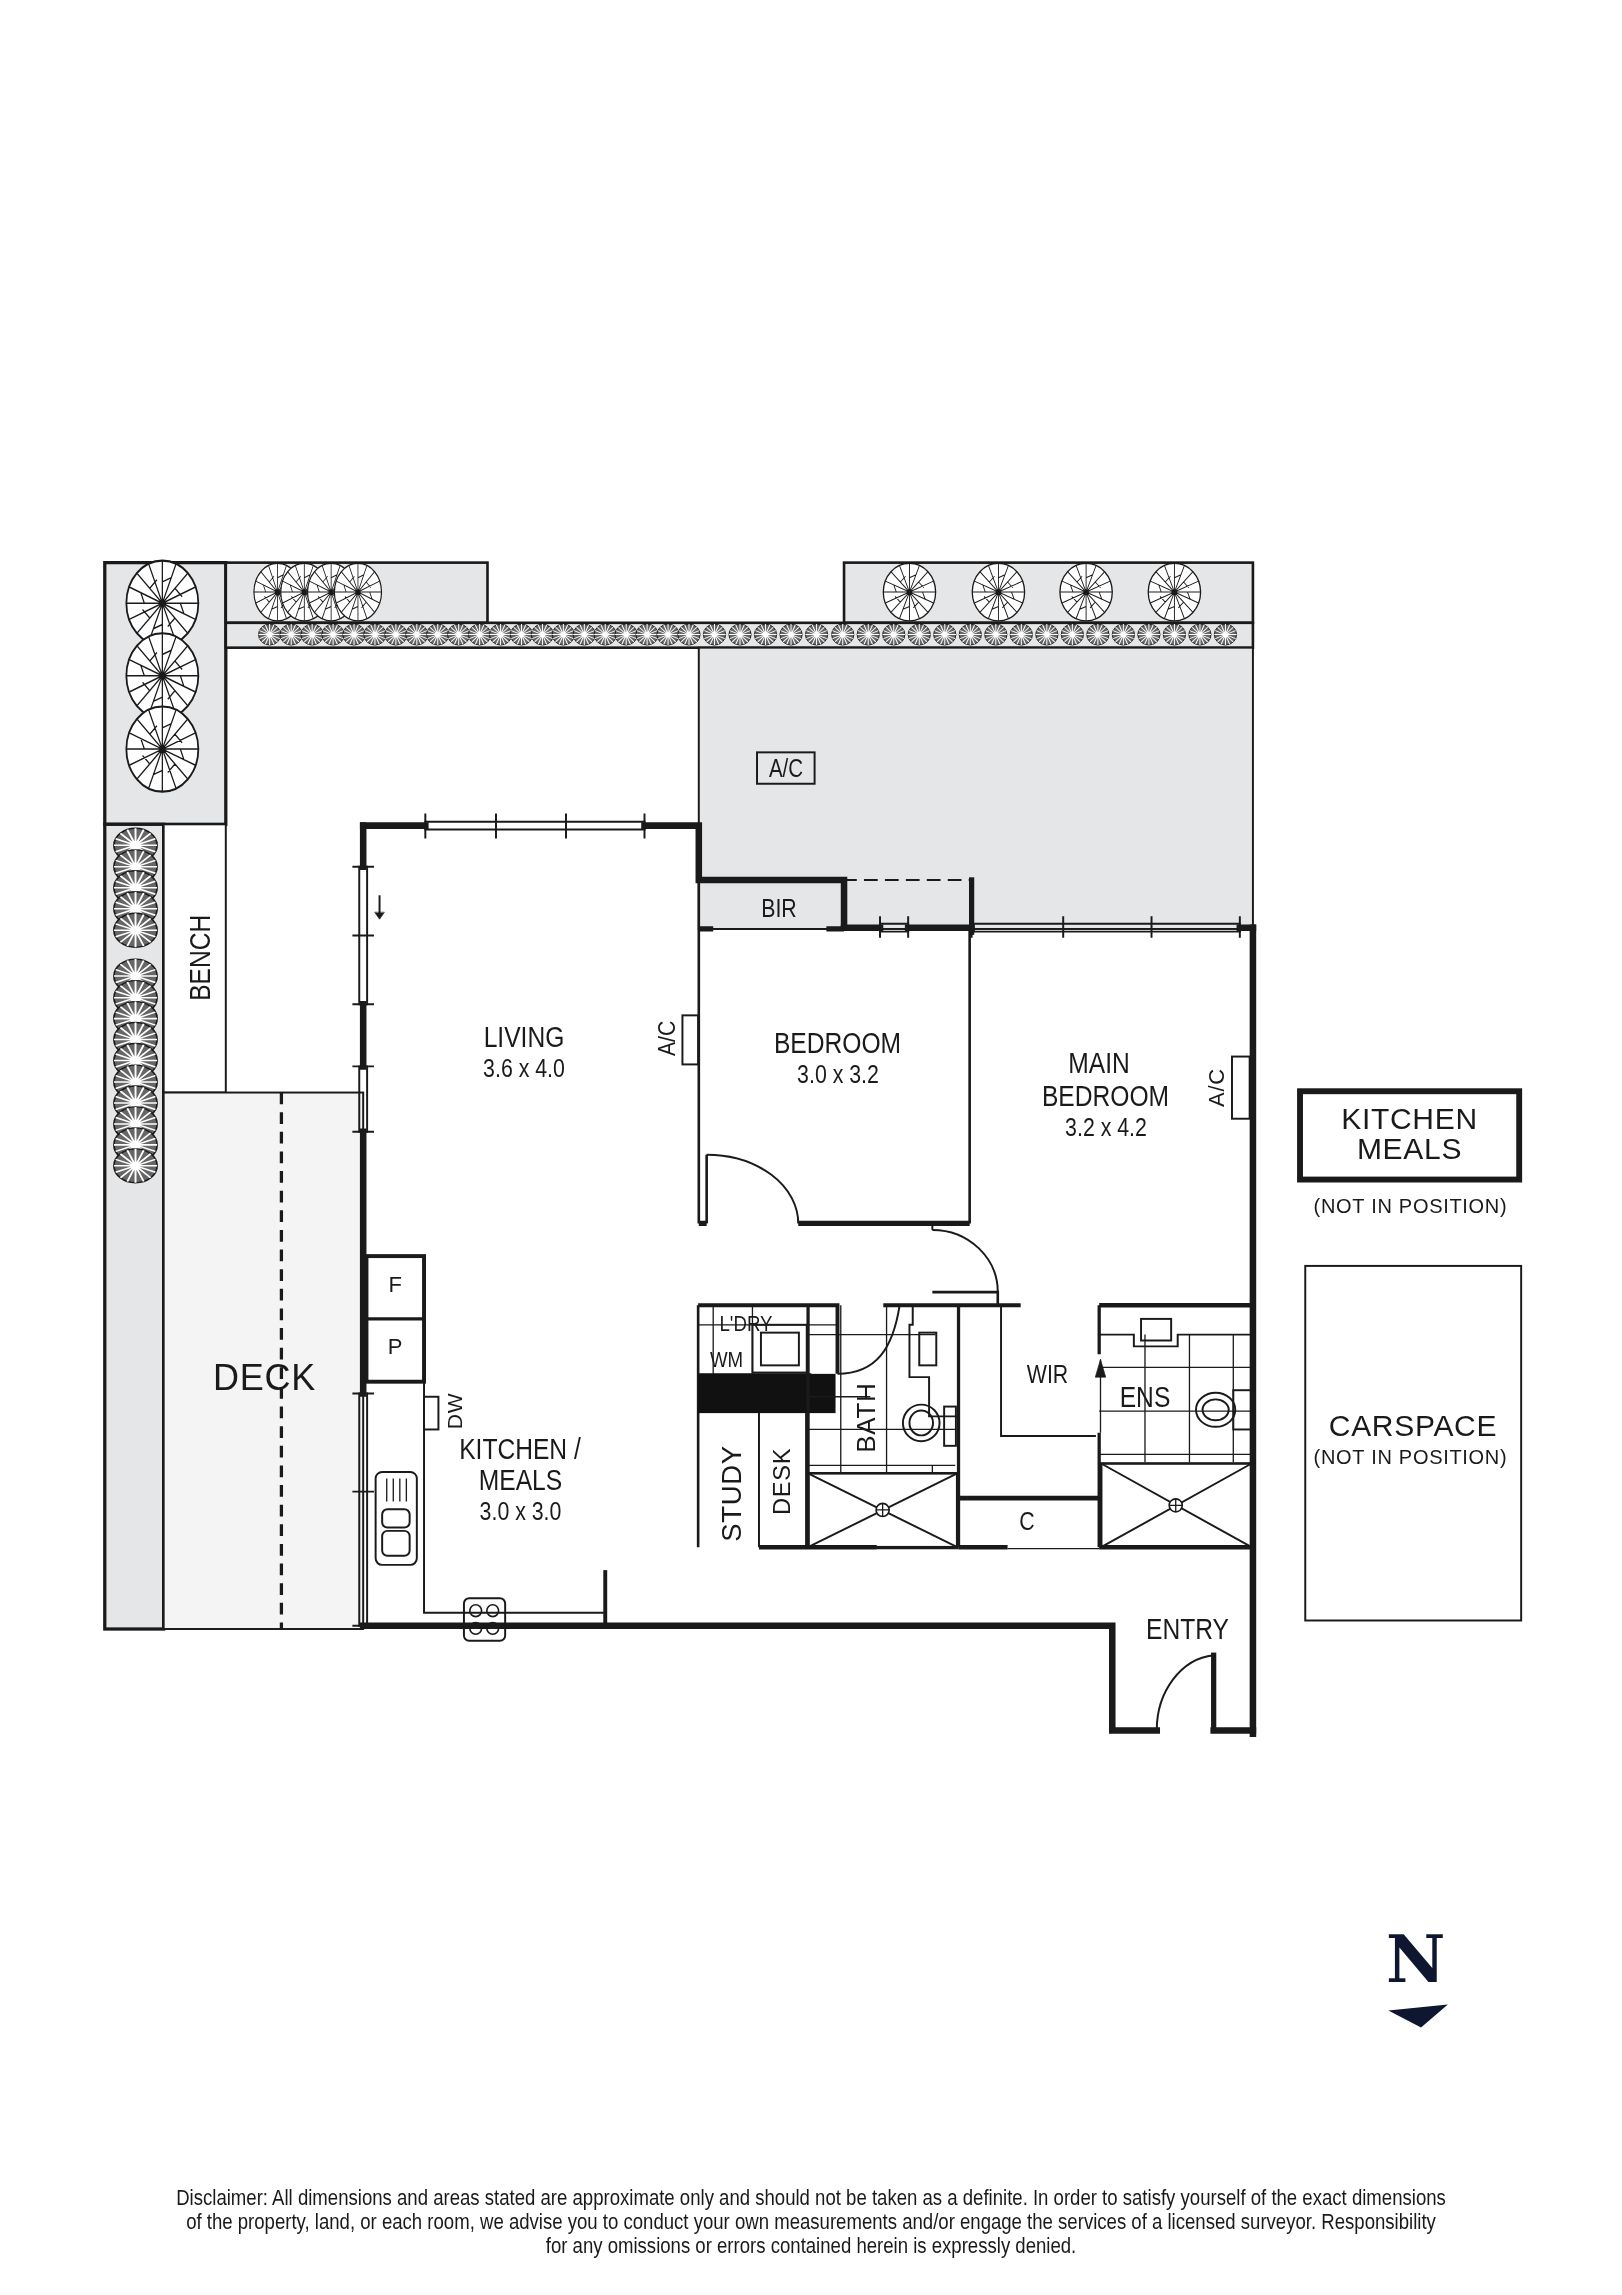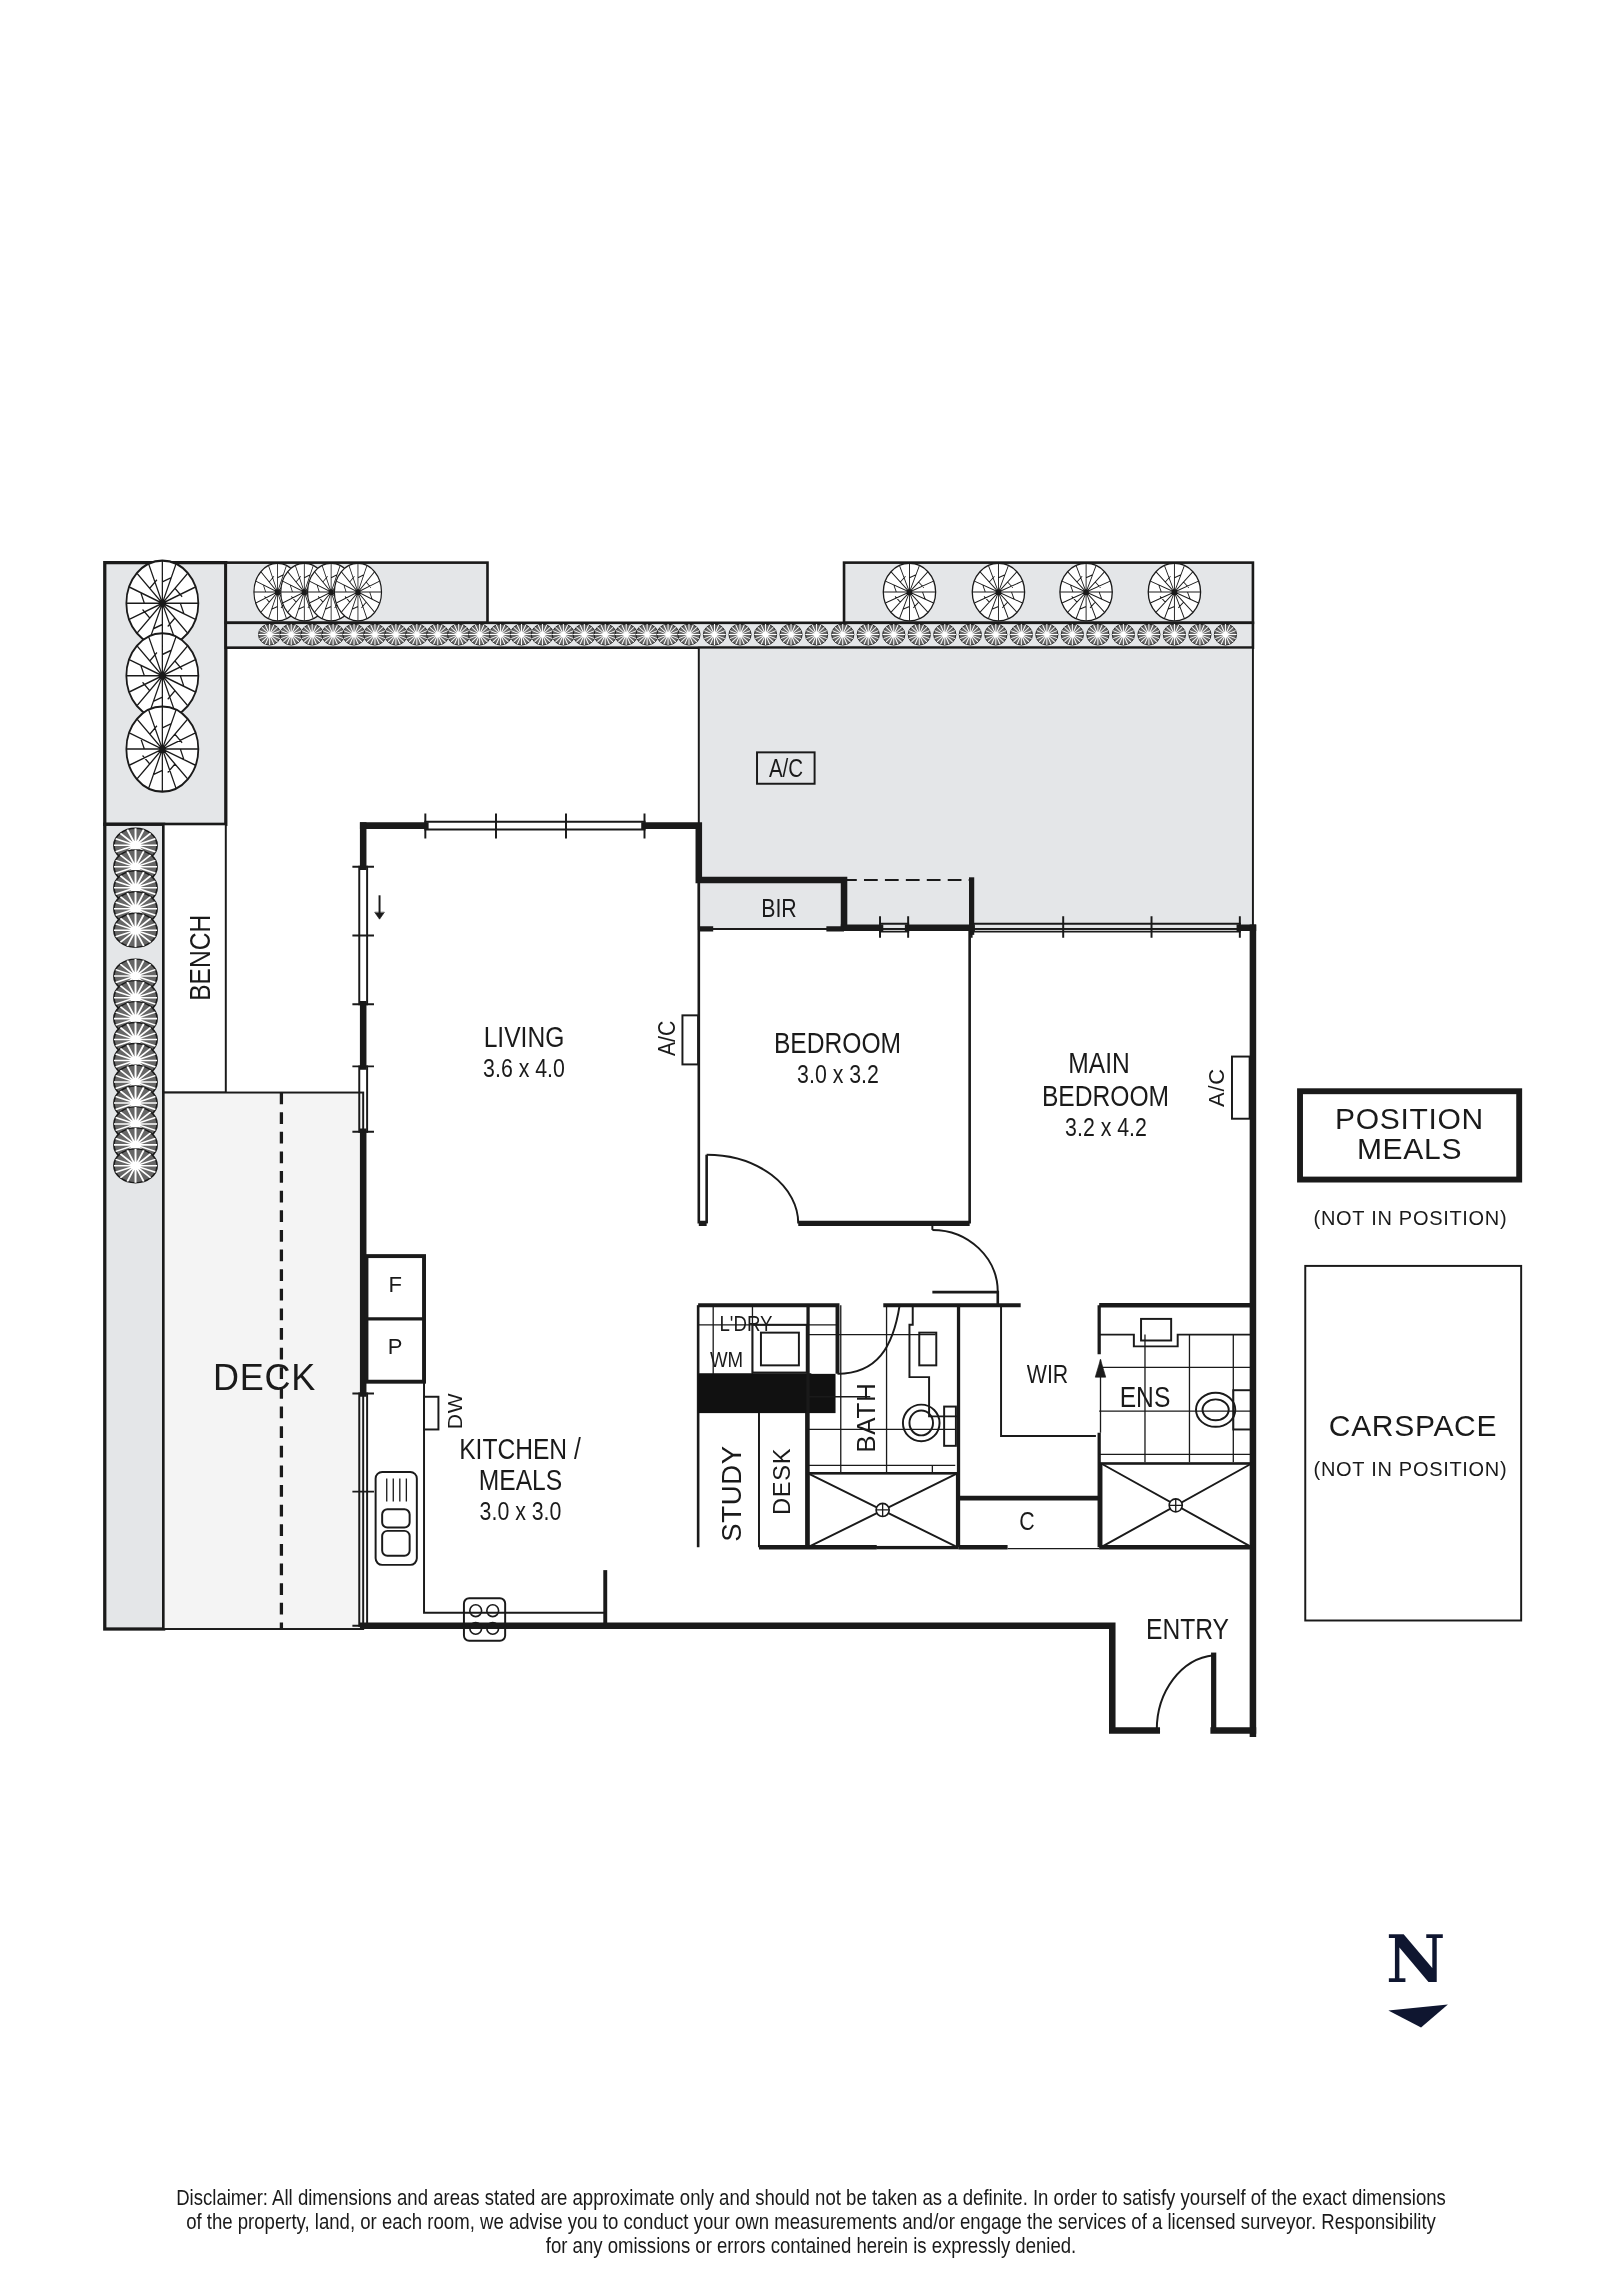--- a/index.html
+++ b/index.html
@@ -2,21 +2,21 @@
 <html style="font-size:10.5px"><head>
 <meta charset="utf-8">
 <style>
   html, body { margin: 0; padding: 0; background: #ffffff; }
   body { width: 1622px; height: 2295px; position: relative; overflow: hidden; font-family: "Liberation Sans", sans-serif; color: #1a1a1a; }
   #plan { position: absolute; left: 0; top: 0; width: 1622px; height: 2295px; }
   .lbl { position: absolute; text-align: center; white-space: nowrap; line-height: 1.05; color: #1a1a1a; }
   .room-name { font-size: 30px; transform: scaleX(0.82); transform-origin: center; }
   .room-dim { font-size: 26px; transform: scaleX(0.82); transform-origin: center; }
   .wide { font-size: 30px; letter-spacing: 0.7px; }
-  .small-wide { font-size: 20px; letter-spacing: 0.7px; margin-top: 12px; }
+  .small-wide { font-size: 20px; letter-spacing: 0.7px; }
   .narrow-sm { font-size: 22px; transform: scaleX(0.85); transform-origin: center; }
   .rot { transform-origin: center center; }
   .north { position: absolute; left: 1386px; top: 1921px; font-family: "DejaVu Serif", serif; font-weight: bold; font-size: 65px; color: #0f1630; }
   .disclaimer { position: absolute; left: 65px; top: 2186px; width: 1492px; text-align: center; font-size: 21.6px; line-height: 1.1; transform: scaleX(0.86); transform-origin: center; color: #1a1a1a; }
 </style>
 </head>
 <body>
 
 <svg id="plan" viewBox="0 0 2479 3508" xmlns="http://www.w3.org/2000/svg">
   <defs>
@@ -265,21 +265,21 @@
 <div class="lbl room-name" style="left:1119px; top:1613px; width:137px;">ENTRY</div>
 
 <div class="lbl wide" style="left:376px; top:1273px; width:39px; font-size:22px;">F</div>
 <div class="lbl wide" style="left:376px; top:1335px; width:39px; font-size:22px;">P</div>
 <div class="lbl wide rot" style="left:432px; top:1400px; width:46px; font-size:21px; transform: rotate(-90deg);">DW</div>
 
 <div class="lbl room-dim" style="left:758px; top:755px; width:56px; font-size:25px;">A/C</div>
 <div class="lbl room-dim rot" style="left:641px; top:1026px; width:52px; font-size:23.6px; transform: rotate(-90deg) scaleX(0.9);">A/C</div>
 <div class="lbl wide rot" style="left:1191px; top:1076px; width:52px; font-size:22px; transform: rotate(-90deg);">A/C</div>
 
-<div class="lbl wide" style="left:1305px; top:1103px; width:209px;">POSITION</div>
+<div class="lbl wide" style="left:1305px; top:1103px; width:209px;">KITCHEN</div>
 <div class="lbl wide" style="left:1305px; top:1133px; width:209px;">MEALS</div>
 <div class="lbl small-wide" style="left:1296px; top:1196px; width:229px;">(NOT IN POSITION)</div>
 
 <div class="lbl wide" style="left:1305px; top:1410px; width:216px;">CARSPACE</div>
 <div class="lbl small-wide" style="left:1296px; top:1447px; width:229px;">(NOT IN POSITION)</div>
 
 <div class="north">N</div>
 
 <div class="disclaimer">
   <div>Disclaimer: All dimensions and areas stated are approximate only and should not be taken as a definite. In order to satisfy yourself of the exact dimensions</div>

